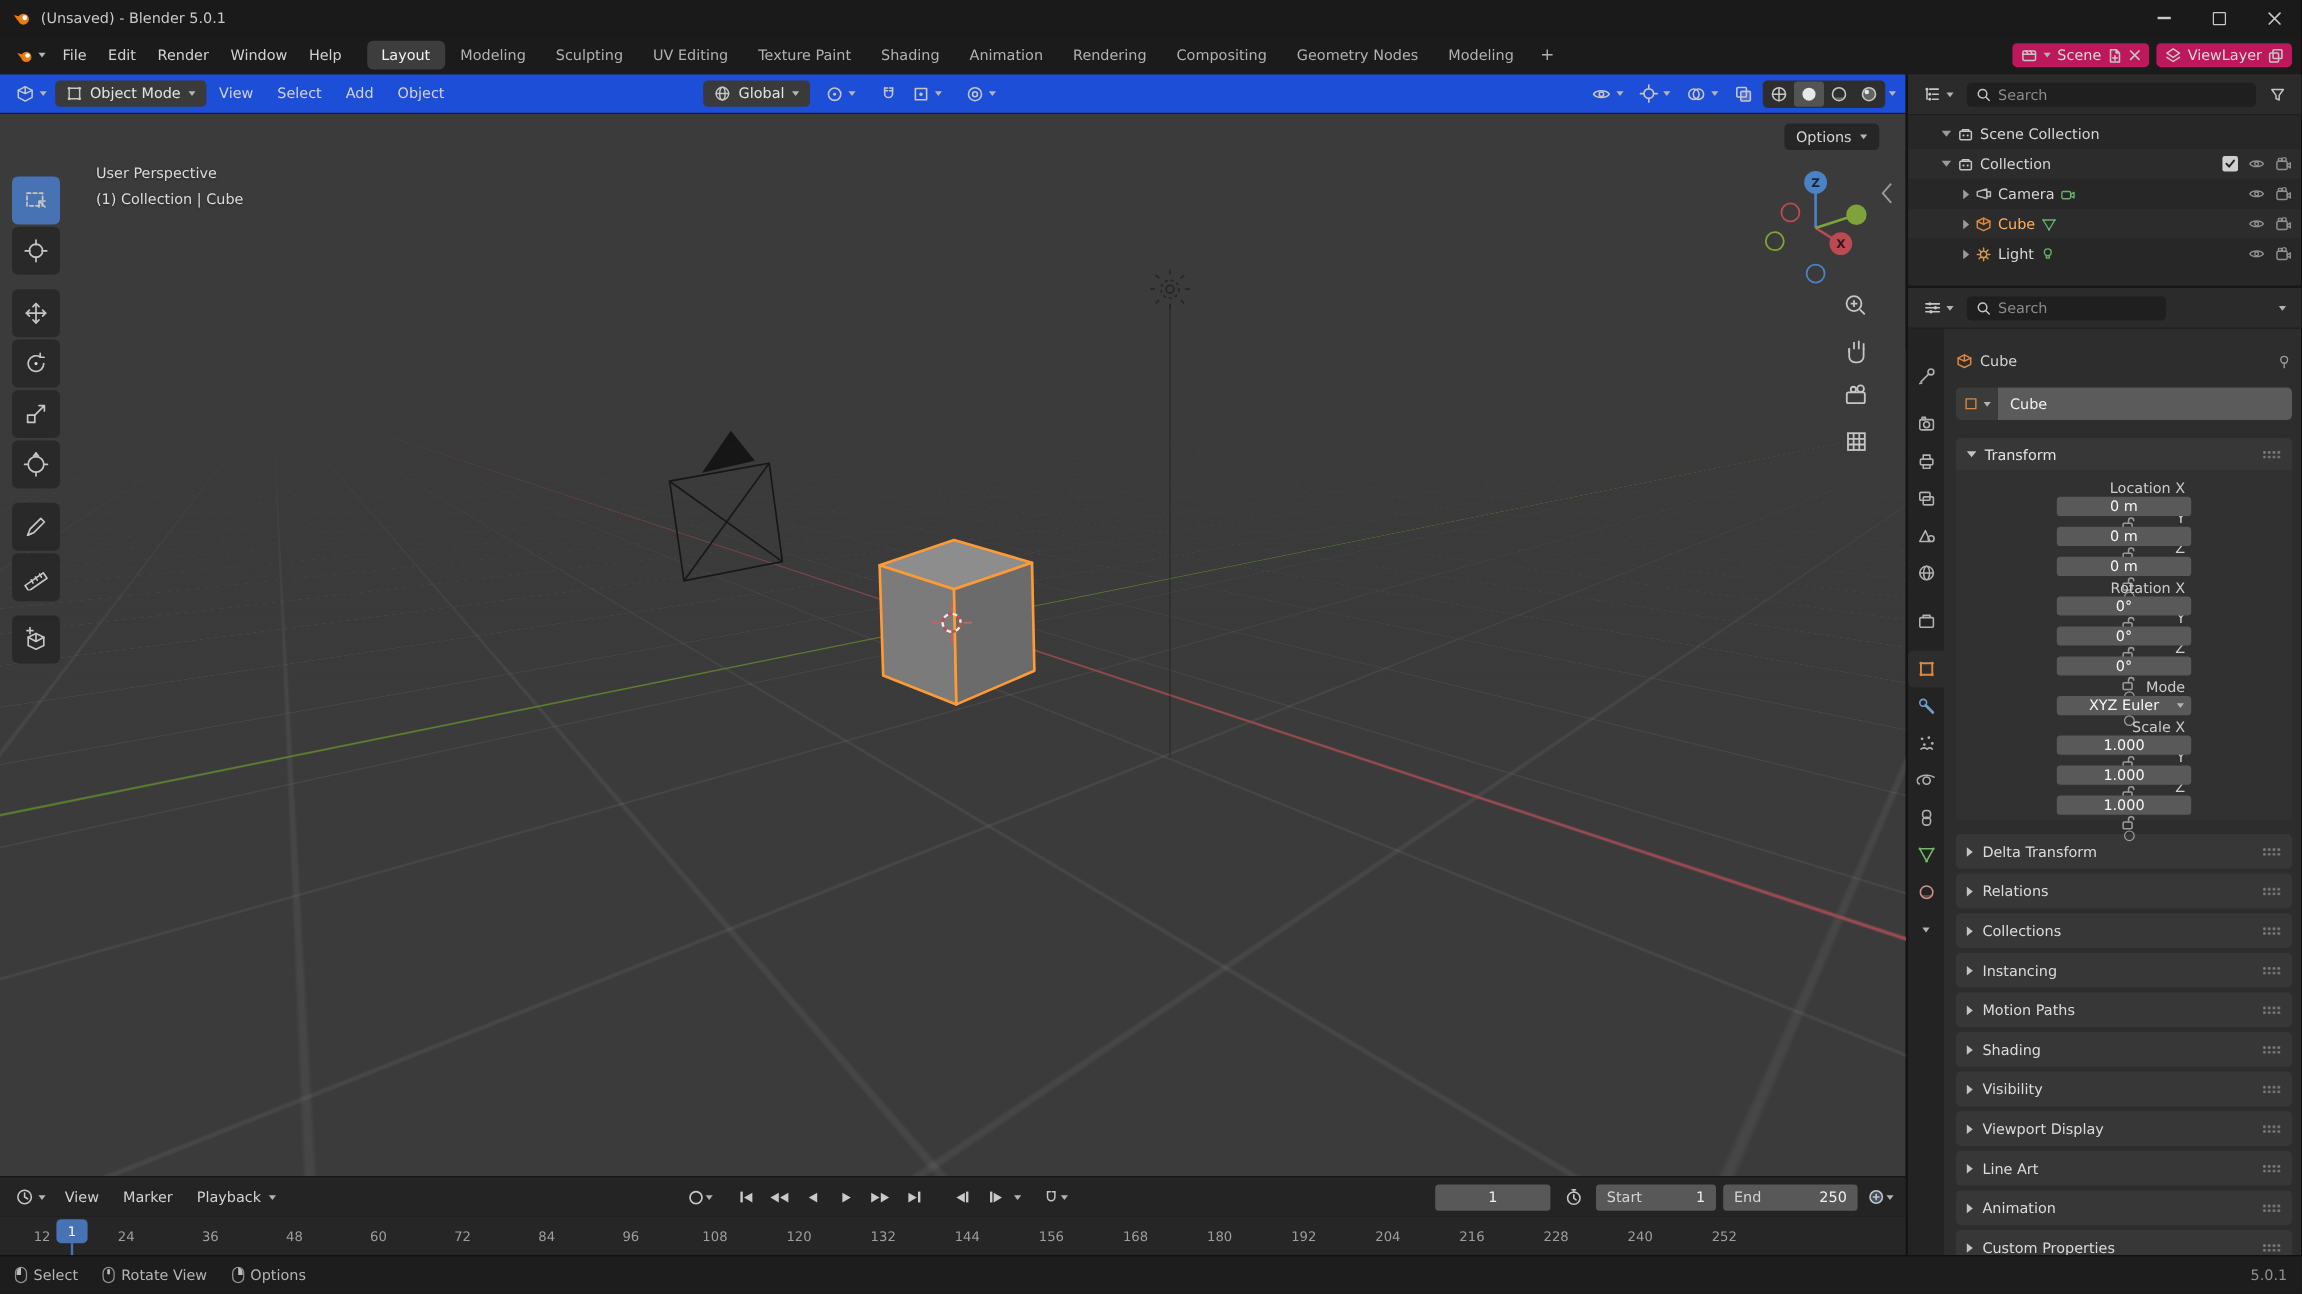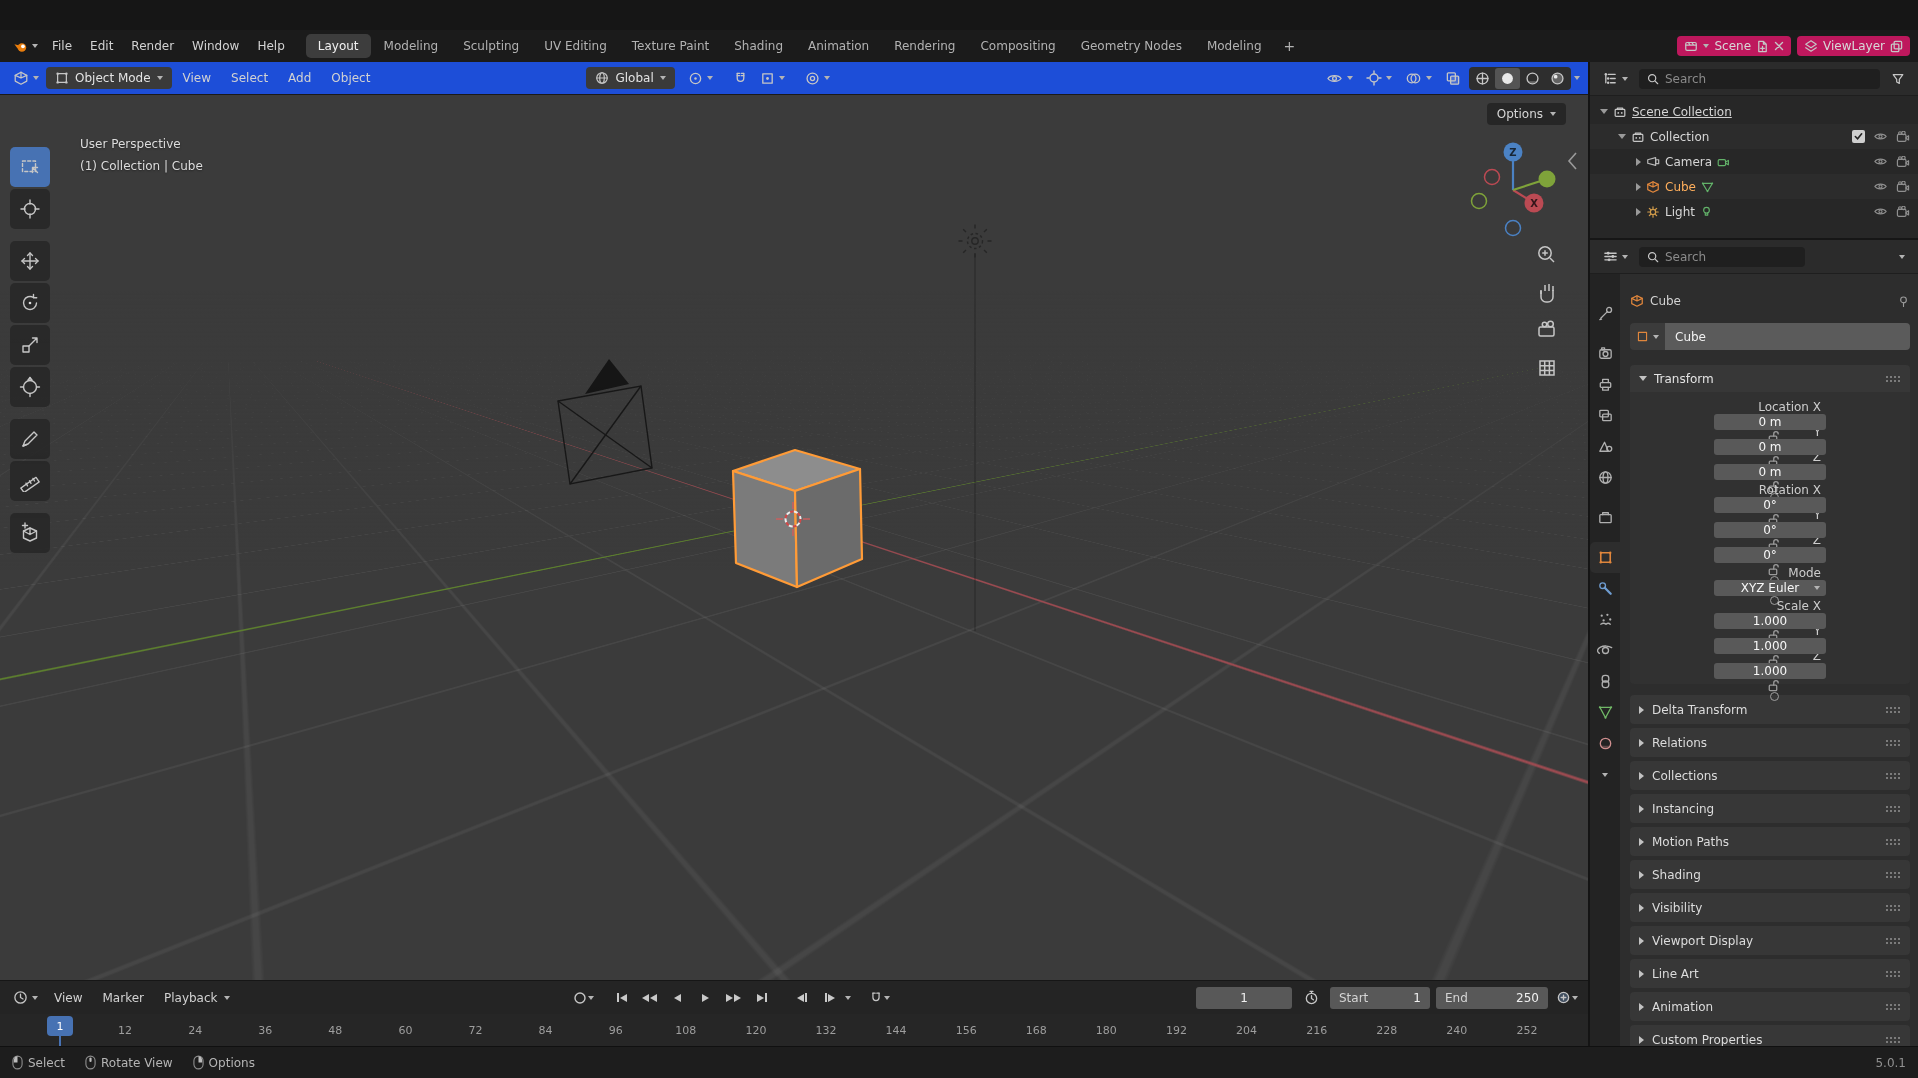--- a/index.html
+++ b/index.html
@@ -98,36 +98,57 @@
   .timeline{position:absolute;left:0;top:980px;width:1588px;height:66px;box-sizing:border-box;border-top:1px solid #161616;}
   .tl-header{height:33px;background:#242424;display:flex;align-items:center;gap:2px;padding:0 8px;box-sizing:border-box;}
   .tbtn{height:22px;min-width:22px;display:flex;align-items:center;justify-content:center;gap:1px;border-radius:3px;padding:0 2px;}
   .tri{width:0;height:0;}
   .tri.r{border-top:4.5px solid transparent;border-bottom:4.5px solid transparent;border-left:7px solid #c9c9c9;}
   .tri.l{border-top:4.5px solid transparent;border-bottom:4.5px solid transparent;border-right:7px solid #c9c9c9;}
   .bar{width:2px;height:9px;background:#c9c9c9;}
   .tl-field{height:22px;background:#585858;border-radius:3px;display:flex;align-items:center;padding:0 9px;color:#f0f0f0;box-sizing:border-box;}
   .tl-field .flabel{color:#d4d4d4;margin-right:auto;}
   .tl-ruler{height:33px;background:#262626;position:relative;overflow:hidden;}
-  .frames{display:flex;padding-left:90px;align-items:center;height:100%;}
+  .frames{display:flex;align-items:center;height:100%;}
   .fnum{width:70.1px;flex:none;text-align:center;color:#9e9e9e;font-size:11px;}
   .playhead{position:absolute;left:47px;top:2px;width:26px;height:20px;background:#4772b3;border-radius:4px;color:#fff;display:flex;align-items:center;justify-content:center;font-size:11px;}
   .playline{position:absolute;left:59px;top:22px;bottom:0;width:2px;background:#4772b3;}
 
   
   .statusbar{position:absolute;left:0;right:0;top:1046px;height:32px;background:#1d1d1d;display:flex;align-items:center;gap:20px;padding:0 12px;box-sizing:border-box;border-top:1px solid #101010;color:#b5b5b5;}
   .sb-item{display:flex;align-items:center;gap:5px;}
   .version{margin-left:auto;color:#909090;}
   .rightcol-sep{position:absolute;left:1588px;top:62px;width:2px;height:984px;background:#141414;}
 </style>
 </head>
 <body>
 
 <div class="app">
 
+  <div class="titlebar">
+    <svg class="icon" width="16" height="16" viewBox="0 0 16 16">
+      <circle cx="9.5" cy="9" r="4.6" fill="#e87d0d" stroke="none"></circle>
+      <circle cx="10.6" cy="7.8" r="2" fill="#fff" stroke="none"></circle>
+      <path d="M1.5 5.5 L8 7.2 L4.8 10 Z" fill="#e87d0d" stroke="none"></path>
+    </svg>
+    <span class="title">(Unsaved) - Blender 5.0.1</span>
+    <div class="win-controls">
+      <div class="winbtn">
+          <div class="min-glyph"></div>
+        </div>
+      <div class="winbtn">
+          <div class="max-glyph"></div>
+        </div>
+      <div class="winbtn">
+        <svg class="icon" width="11" height="11" viewBox="0 0 11 11">
+            <path d="M1 1 L10 10 M10 1 L1 10"></path>
+          </svg>
+      </div>
+    </div>
+  </div>
 
   <div class="topbar">
     <div class="ibtn">
       <svg class="icon" width="15" height="15" viewBox="0 0 16 16">
         <circle cx="9.5" cy="9" r="4.6" fill="#e87d0d" stroke="none"></circle>
         <circle cx="10.6" cy="7.8" r="2" fill="#fff" stroke="none"></circle>
         <path d="M1.5 5.5 L8 7.2 L4.8 10 Z" fill="#e87d0d" stroke="none"></path>
       </svg>
       <div class="caret"></div>
     </div>
@@ -594,21 +615,21 @@
           </svg>
         <span>Search</span>
       </div>
       <div class="ibtn">
         <svg class="icon" width="14" height="14" viewBox="0 0 16 16">
             <path d="M2.5 3 H13.5 L9.5 8.5 V13 L6.5 11.5 V8.5 Z"></path>
           </svg>
       </div>
     </div>
     <div class="tree">
-      <div class="orow" style="padding-left:10px;text-decoration:underline;">
+      <div class="orow" style="padding-left:28px;">
         <div class="disc-down"></div>
         <svg class="icon" width="14" height="14" viewBox="0 0 16 16">
             <rect x="2.5" y="5" width="11" height="8" rx="1"></rect>
             <path d="M5 5 V3.5 H11 V5"></path>
             <circle cx="6" cy="9" r="1" fill="#c6c6c6" stroke="none"></circle>
             <circle cx="10" cy="9" r="1" fill="#c6c6c6" stroke="none"></circle>
           </svg>
         <span class="olabel">Scene Collection</span>
       </div>
       <div class="orow" style="padding-left:28px;">

